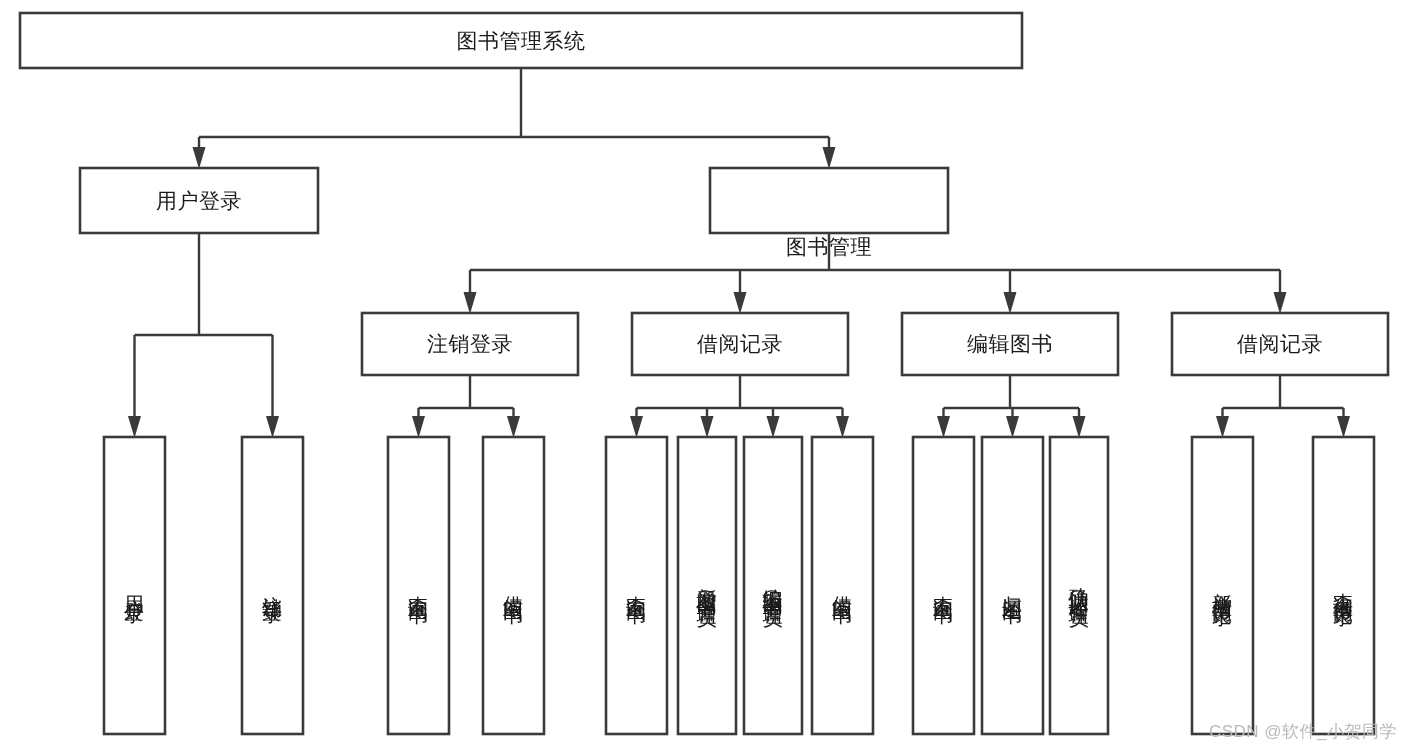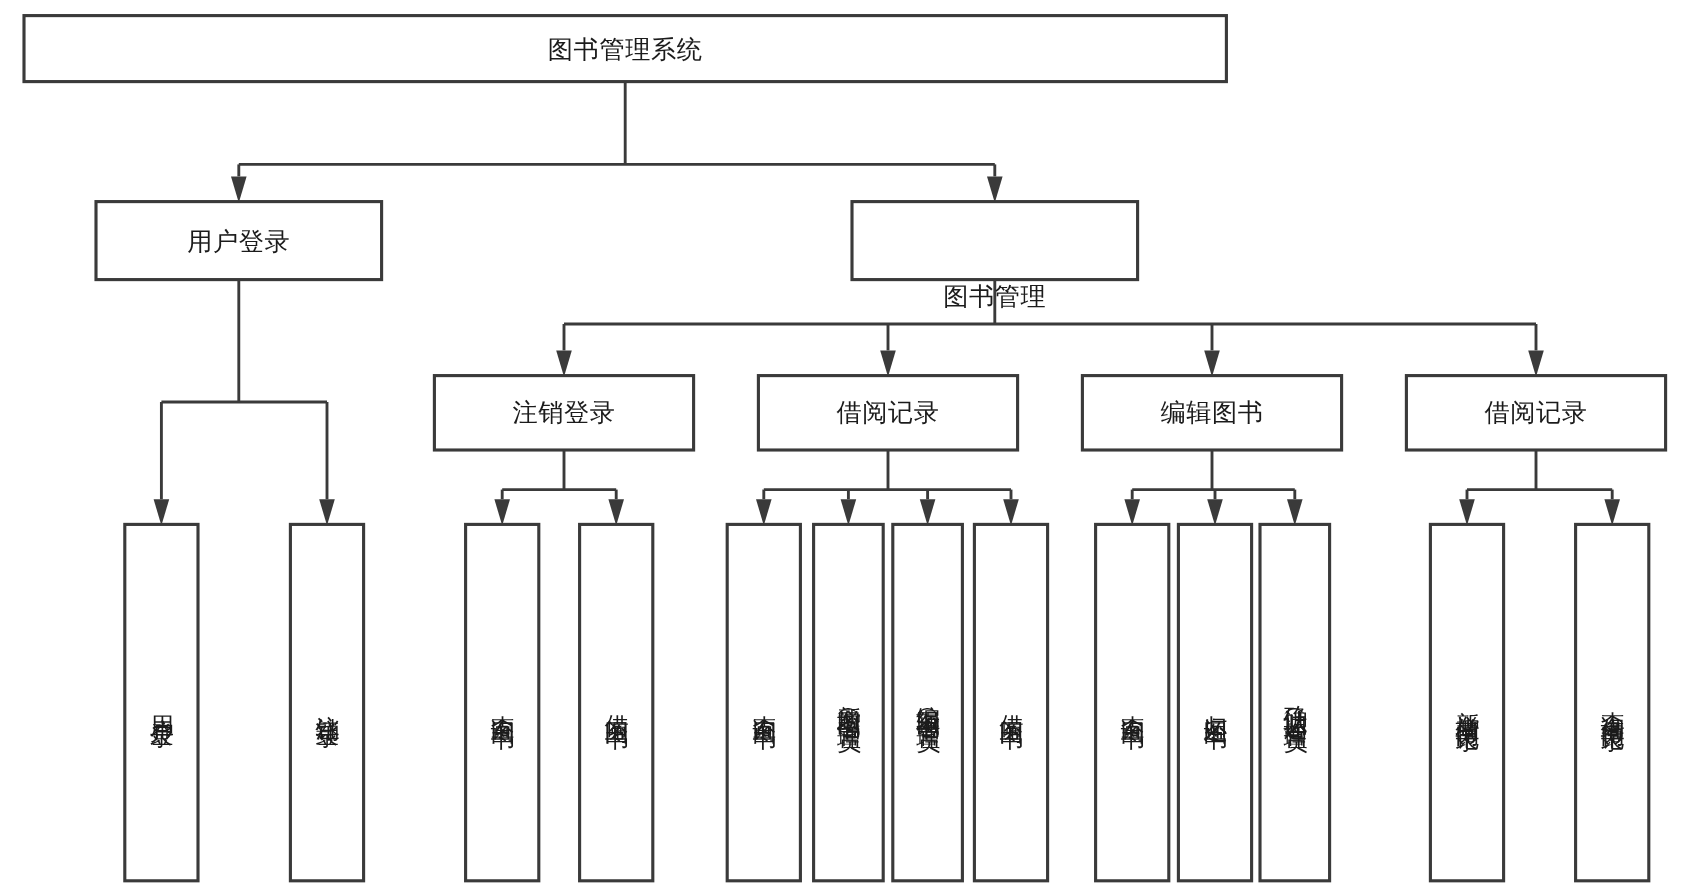--- a/index.html
+++ b/index.html
@@ -216,14 +216,15 @@
         <span>确认归还（管理员）</span>
       </div>
       <div class="node-label-v" style="left: 1192px; top: 437px; width: 61px; height: 297px;">
         <span>新增借阅记录</span>
       </div>
       <div class="node-label-v" style="left: 1313px; top: 437px; width: 61px; height: 297px;">
         <span>查询借阅记录</span>
       </div>
     </div>
 
+  <div class="watermark">CSDN @软件_小贺同学</div>
 
 </div>
 
 </body></html>

